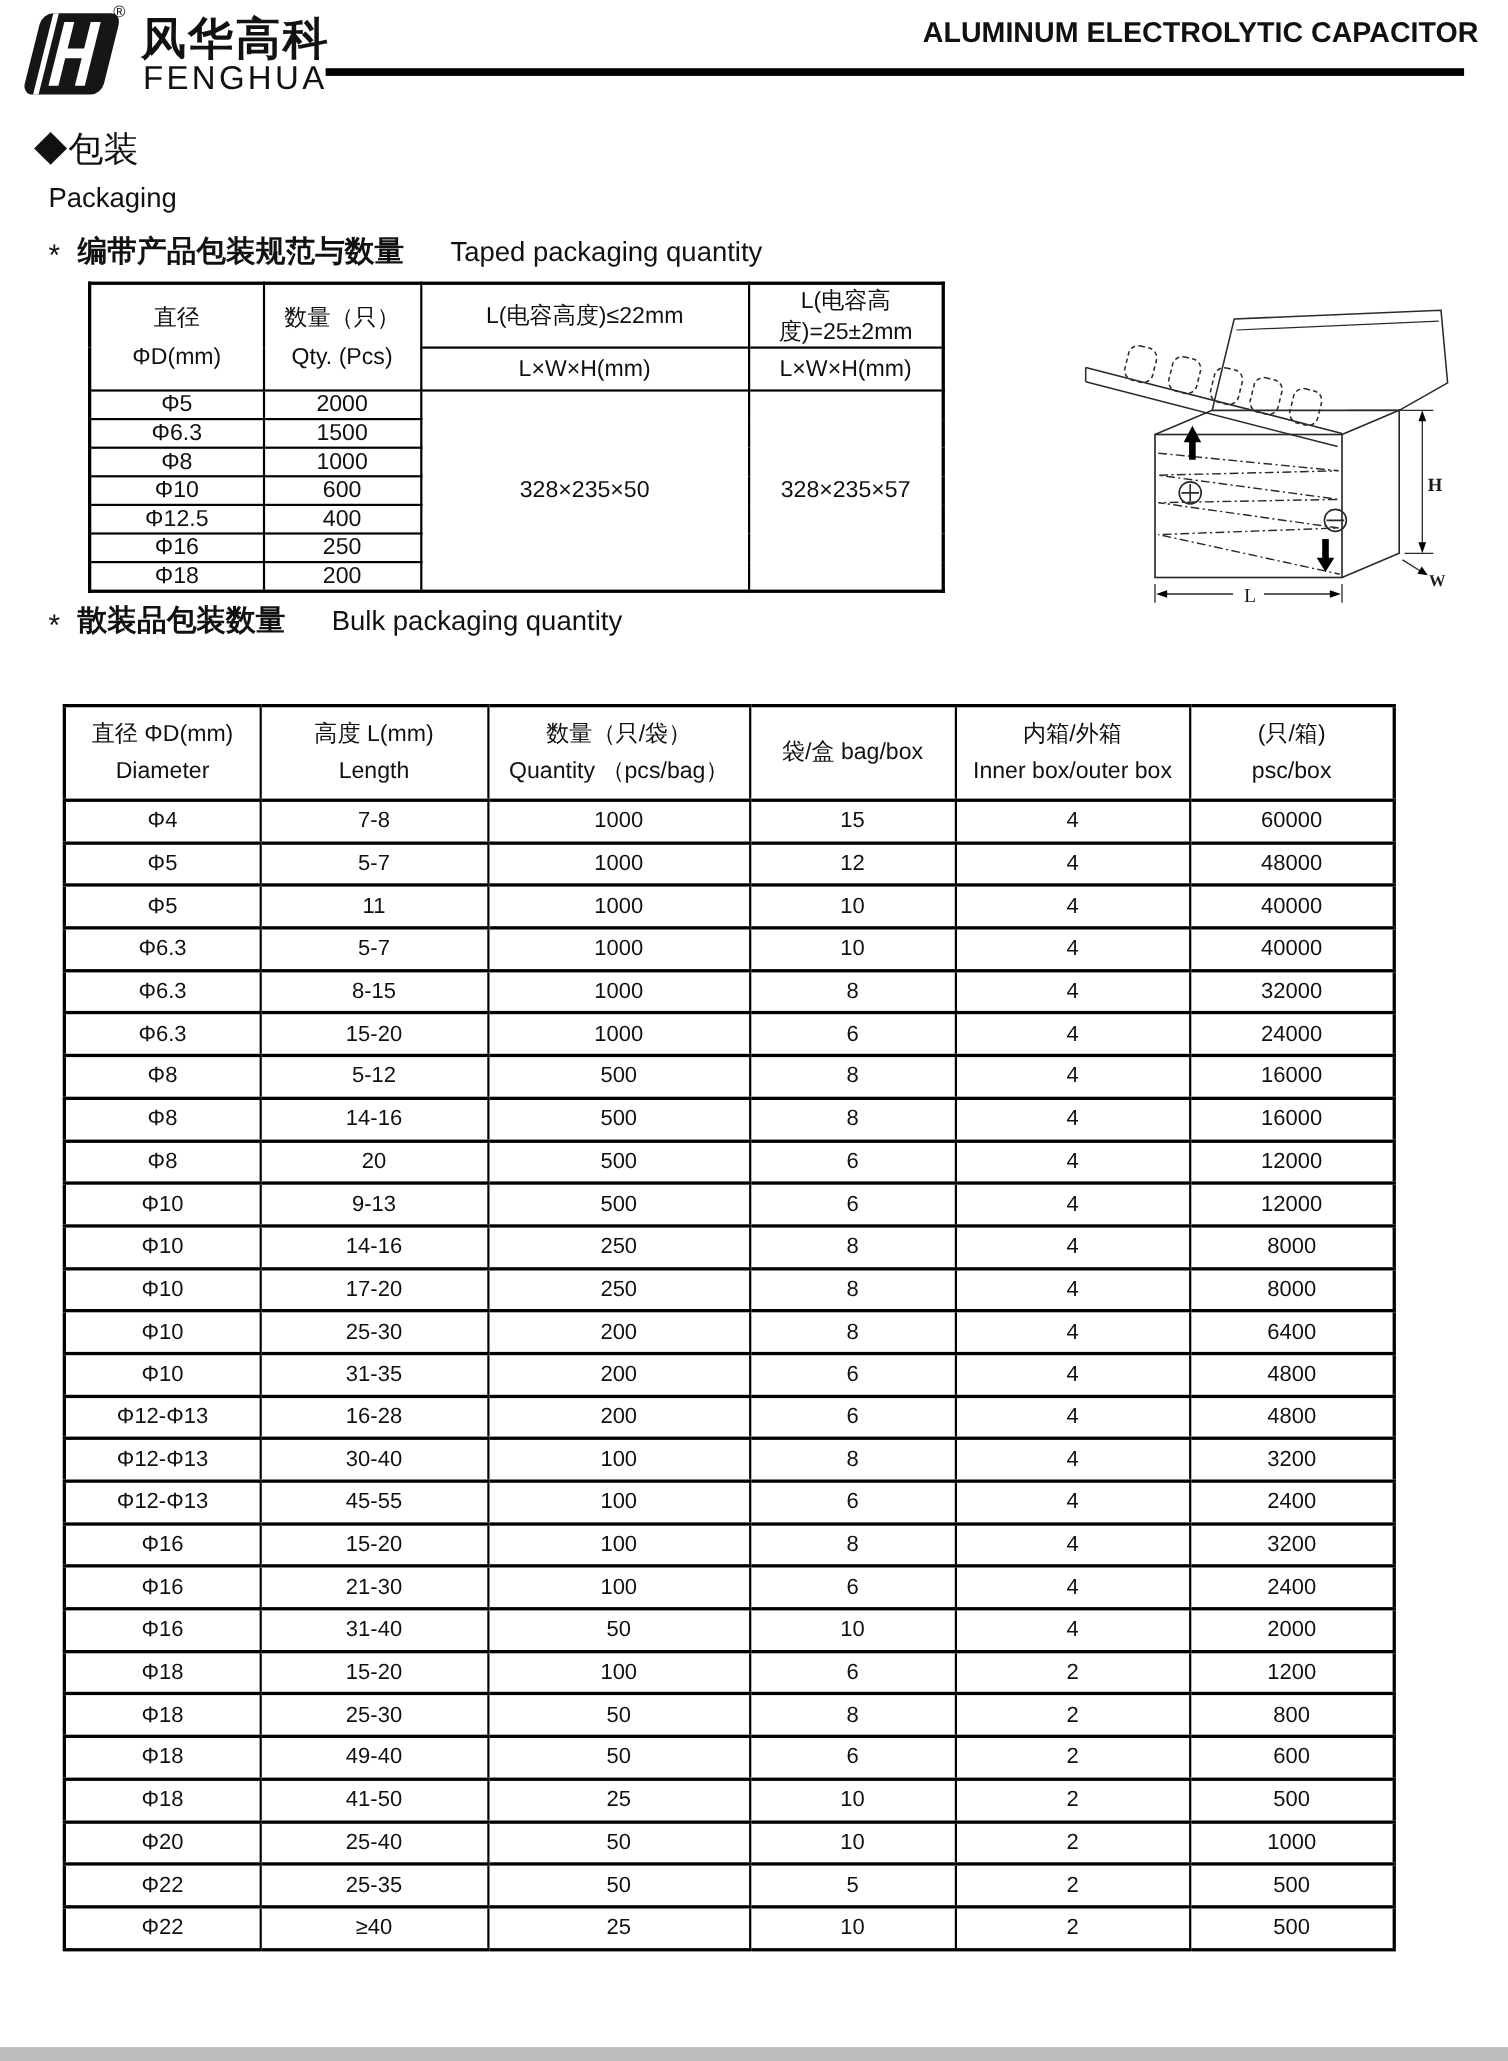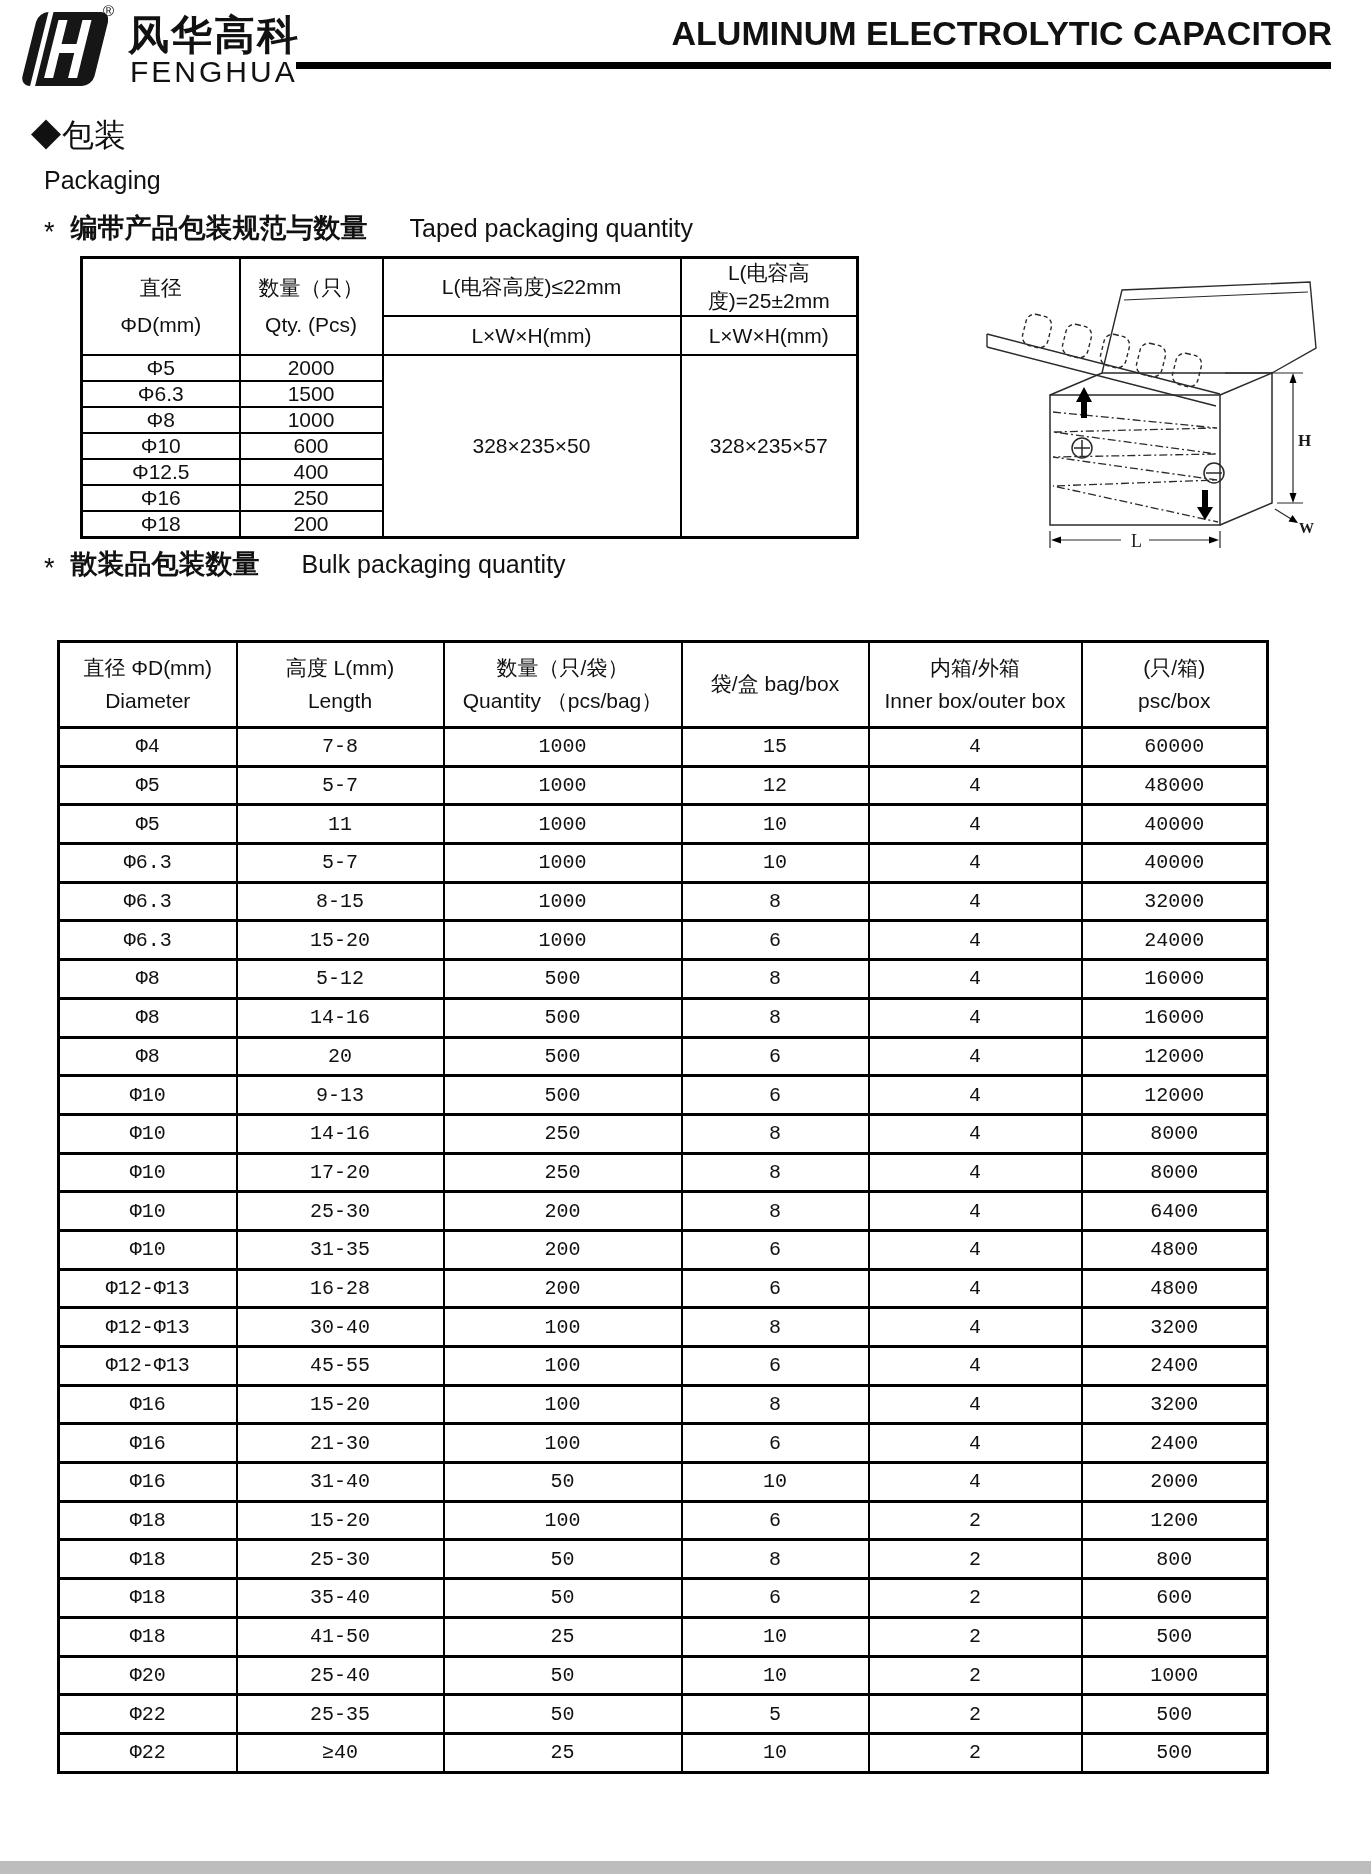--- a/index.html
+++ b/index.html
@@ -8,21 +8,21 @@
     background:#ffffff; color:#111;
     font-family:"Liberation Sans", sans-serif;
   }
   .abs { position:absolute; }
 
   
   #logo-mark   { left:20px; top:6px; }
   #logo-reg    { left:103px; top:2px; font-size:15px; }
   #logo-cn     { left:128px; top:8px;  font-size:41px; font-weight:bold; letter-spacing:2px; white-space:nowrap; }
   #logo-en     { left:130px; top:55px; font-size:30px; font-weight:normal; letter-spacing:3px; }
-  #doc-title   { top:14px; right:39px; font-size:34px; font-weight:bold; white-space:nowrap; }
+  #doc-title   { top:14px; right:27px; font-size:26px; font-weight:bold; white-space:nowrap; }
   #title-rule  { left:296px; top:62px; width:1035px; height:7px; background:#000; }
 
   
   #sec-cn { left:30px; top:114px; font-size:32px; }
   #sec-en { left:44px; top:166px; font-size:25px; }
   .subhead { left:44px; white-space:nowrap; }
   #taped-head { top:210px; }
   #bulk-head  { top:546px; }
   .subhead .star { font-size:27px; margin-right:16px; vertical-align:middle; }
   .subhead .cn   { font-size:27px; font-weight:bold; margin-right:42px; }
@@ -47,21 +47,21 @@
 
   
   #t2 { left:57px; top:640px; width:1209px; border-collapse:collapse; table-layout:fixed; border:3px solid #000; }
   #t2 th, #t2 td {
     border-left:2px solid #000; border-right:2px solid #000;
     border-top:3px solid #000; border-bottom:3px solid #000;
     text-align:center; vertical-align:middle; padding:0; font-weight:normal;
   }
   #t2 thead tr { height:86px;padding-left:12px; }
   #t2 thead th { font-size:21px; line-height:1.55; }
-  #t2 tbody tr { height:38.7px;font-family:Liberation Mono, monospace; }
+  #t2 tbody tr { height:38.7px; }
   #t2 tbody td { font-size:20px; }
 
   #bottom-bar { left:0; bottom:0; width:100%; height:13px; background:#bdbdbd; }
 </style>
 </head>
 <body>
 
 <svg id="logo-mark" class="abs" width="88" height="88" viewBox="0 0 88 88">
   <g transform="skewX(-14) translate(18,0)">
     <rect x="2" y="6" width="72" height="74" rx="10" fill="#161616"></rect>
@@ -415,21 +415,21 @@
       <tr>
         <td>Φ18</td>
         <td>25-30</td>
         <td>50</td>
         <td>8</td>
         <td>2</td>
         <td>800</td>
       </tr>
       <tr>
         <td>Φ18</td>
-        <td>35-40</td>
+        <td>49-40</td>
         <td>50</td>
         <td>6</td>
         <td>2</td>
         <td>600</td>
       </tr>
       <tr>
         <td>Φ18</td>
         <td>41-50</td>
         <td>25</td>
         <td>10</td>

